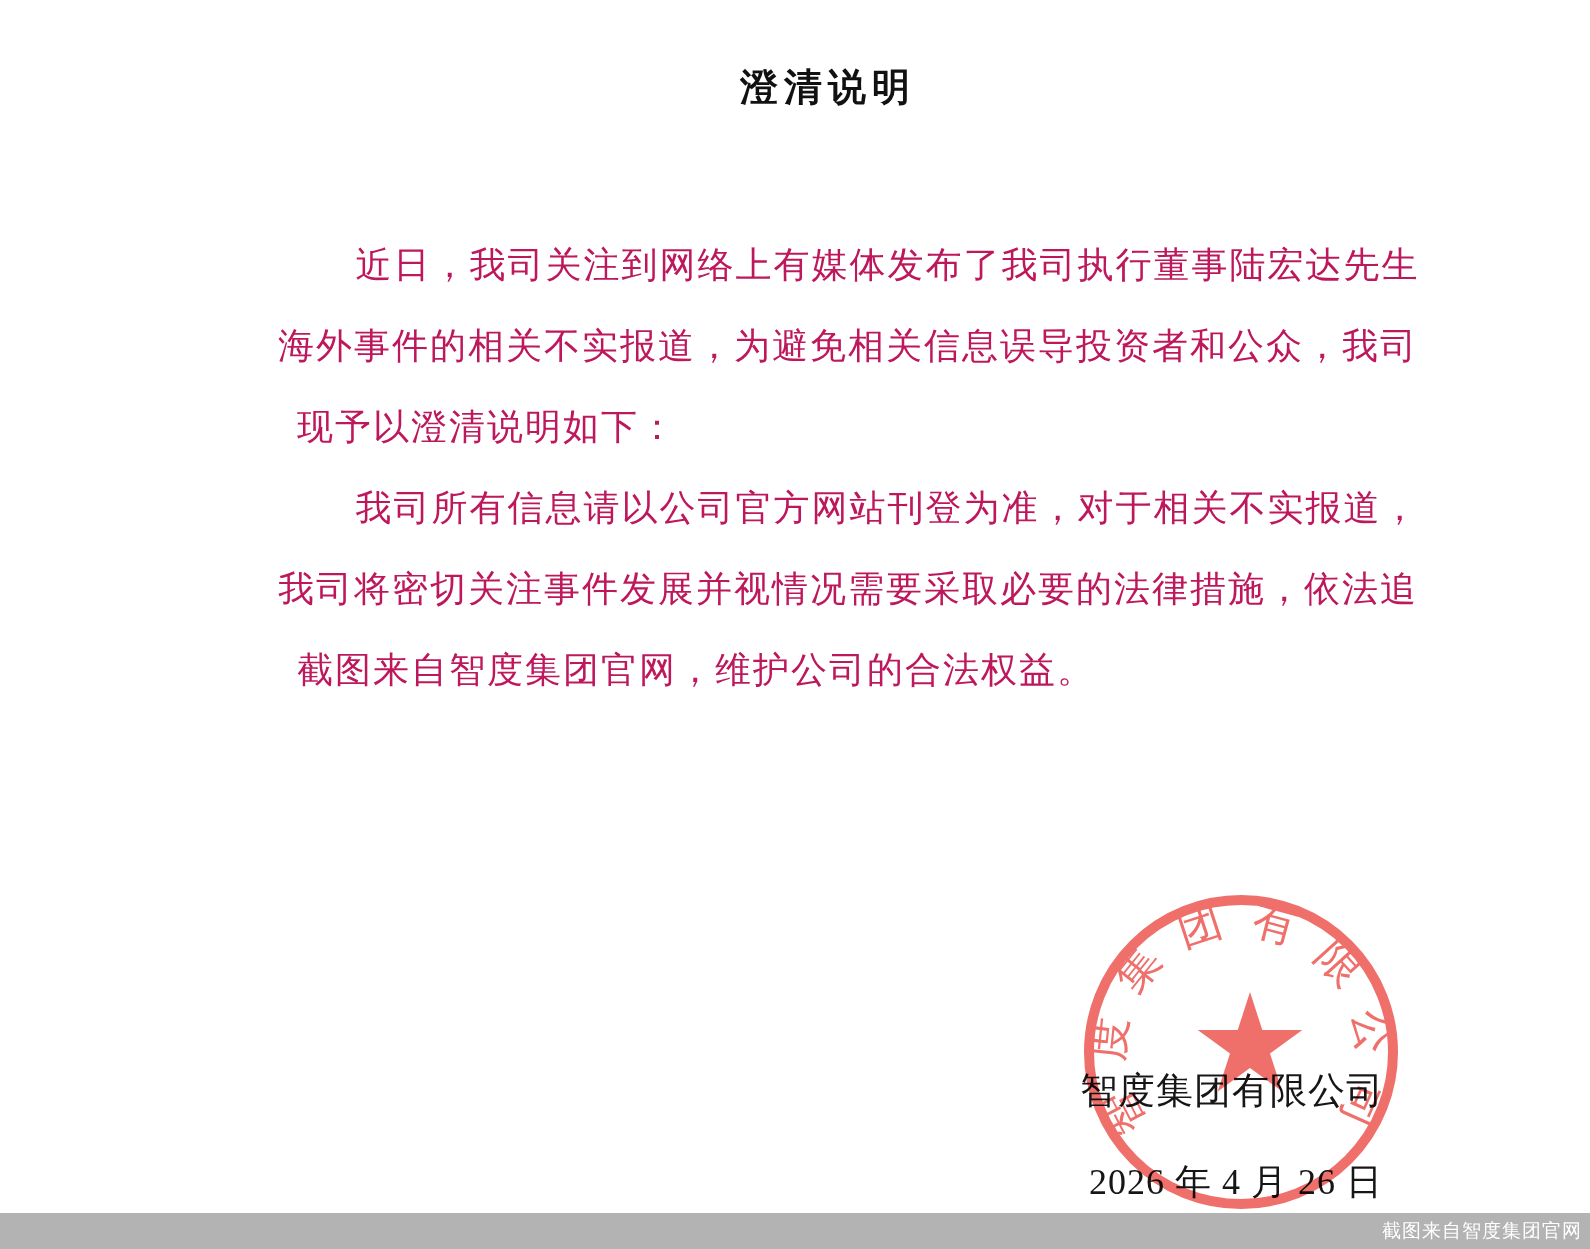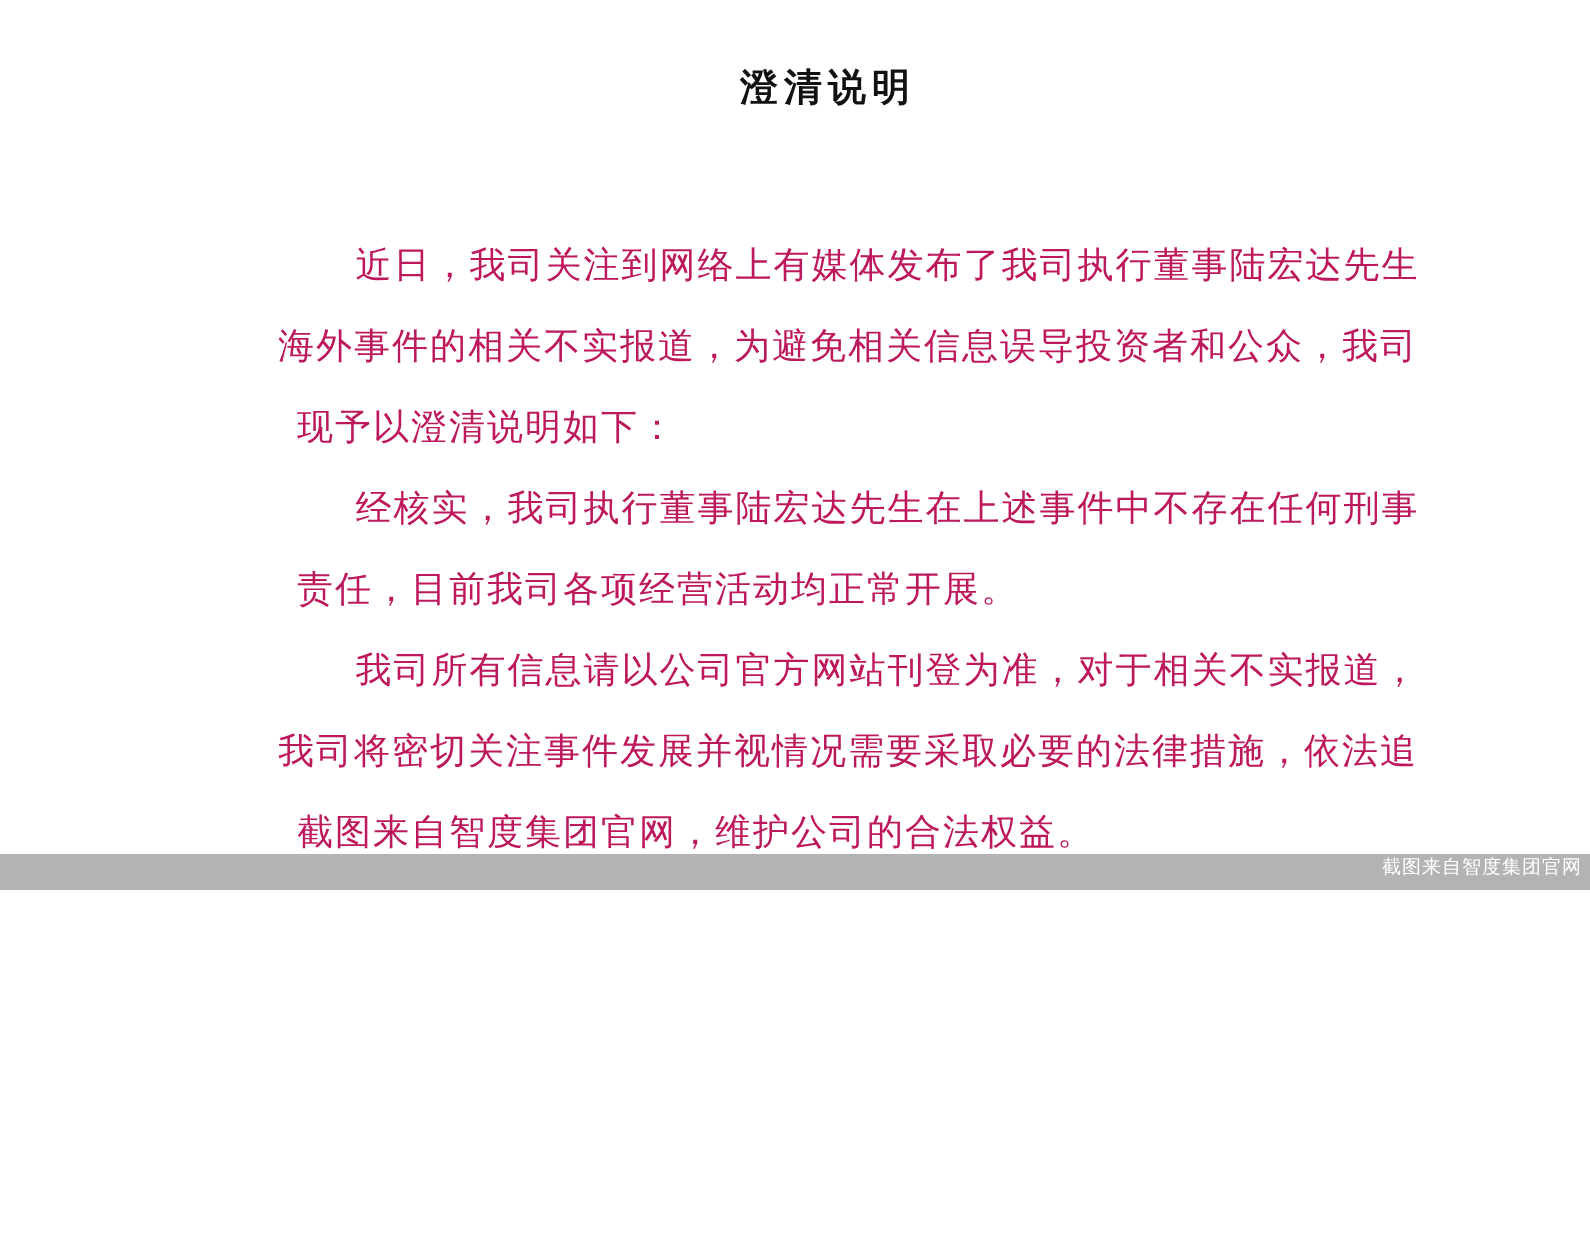--- a/index.html
+++ b/index.html
@@ -1,18 +1,18 @@
 <!DOCTYPE html>
 <html><head>
 <meta charset="utf-8">
 <style>
   html,body{margin:0;padding:0;background:#ffffff;}
   .page{
     position:relative;
-    width:1590px;height:890px;
+    width:1590px;height:1249px;
     background:#ffffff;
     overflow:hidden;
     font-family:"Liberation Serif","DejaVu Serif",serif;
     color:#1c1c1c;
   }
   .doc-title{
     position:absolute;
     left:278px;top:62px;width:1100px;
     text-align:center;
     font-size:38px;font-weight:bold;
@@ -55,45 +55,41 @@
     left:1075px;top:885px;
     width:334px;height:334px;
     mix-blend-mode:multiply;
     opacity:0.9;
     pointer-events:none;
   }
   .footer-bar{
     position:absolute;
     left:0;bottom:0;width:1590px;height:36px;
     background:#b3b3b3;
-    display:flex;align-items:flex-start;justify-content:flex-end;
+    display:flex;align-items:center;justify-content:flex-end;
   }
   .footer-text{
     font-family:"Liberation Sans","DejaVu Sans",sans-serif;
     font-size:19px;color:#ffffff;
     letter-spacing:1px;
     padding-right:8px;
   }
 </style>
 </head>
 <body>
 
 <div class="page">
 
   <div class="doc-title">澄清说明</div>
 
   <div class="doc-body">
     <div class="para">
       <div class="line indent">近日，我司关注到网络上有媒体发布了我司执行董事陆宏达先生</div>
       <div class="line">海外事件的相关不实报道，为避免相关信息误导投资者和公众，我司</div>
       <div class="line last">现予以澄清说明如下：</div>
-    </div>
-    <div class="para">
-      <div class="line indent">经核实，我司执行董事陆宏达先生在上述事件中不存在任何刑事</div>
-      <div class="line last">责任，目前我司各项经营活动均正常开展。</div>
     </div>
     <div class="para">
       <div class="line indent">我司所有信息请以公司官方网站刊登为准，对于相关不实报道，</div>
       <div class="line">我司将密切关注事件发展并视情况需要采取必要的法律措施，依法追</div>
       <div class="line last">截图来自智度集团官网，维护公司的合法权益。</div>
     </div>
   </div>
 
   <div class="sign-company">智度集团有限公司</div>
   <div class="sign-date">2026 年 4 月 26 日</div>

